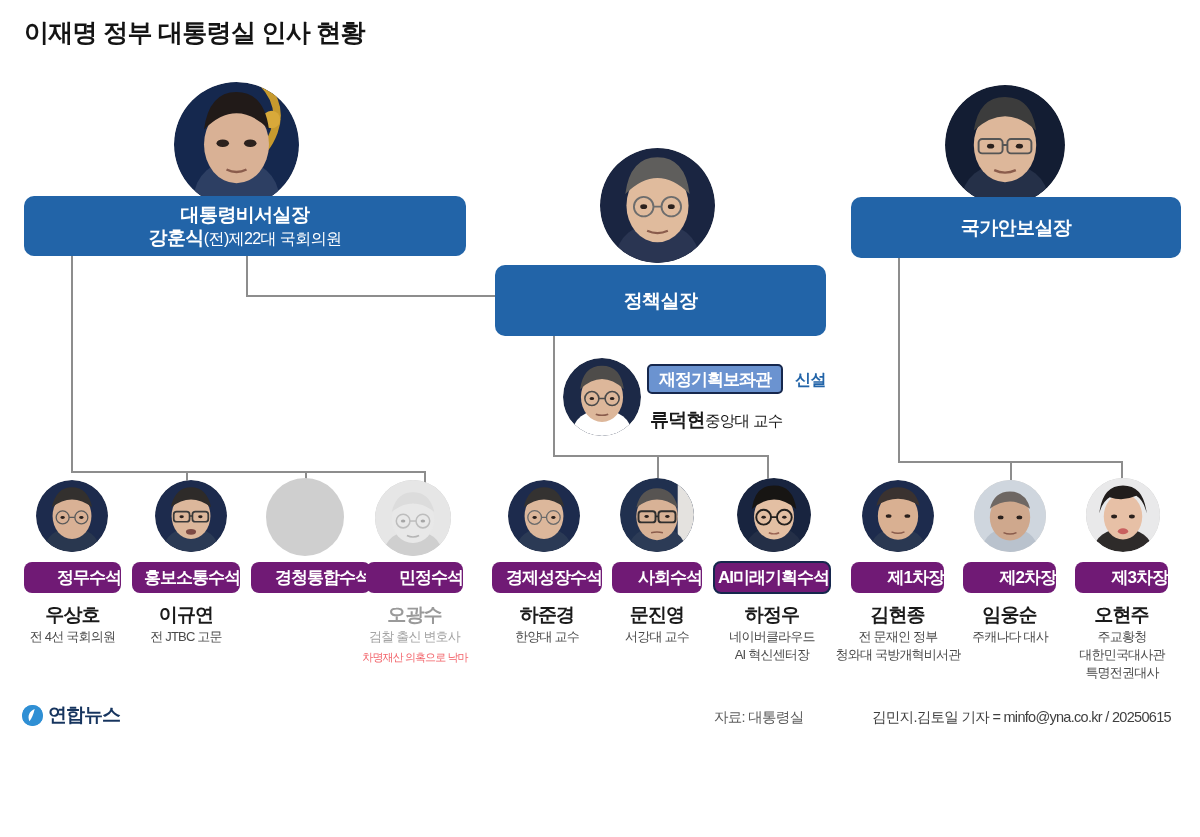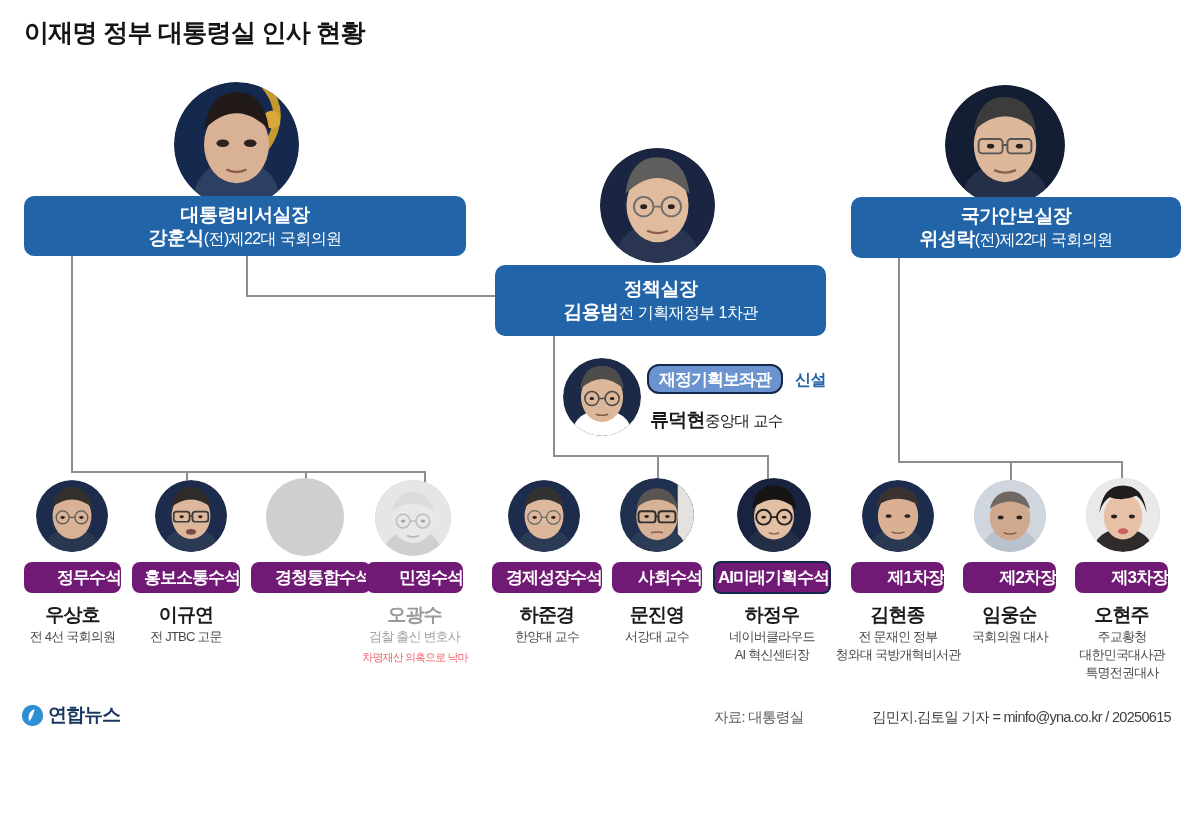--- a/index.html
+++ b/index.html
@@ -133,21 +133,21 @@
     color: #f2636a;
     letter-spacing: -0.9px;
     white-space: nowrap;
   }
 
   
   .adviser-pill {
     position: absolute;
     background: #6b93d0;
     border: 2.5px solid #16274d;
-    border-radius: 12px;
+    border-radius: 5px;
     color: #ffffff;
     font-size: 17px;
     font-weight: bold;
     letter-spacing: -1px;
     display: flex;
     align-items: center;
     justify-content: center;
     box-sizing: border-box;
     white-space: nowrap;
   }
@@ -328,30 +328,24 @@
 
   <div class="bigbox" style="left:24px; top:196px; width:442px; height:60px;text-align:center;">
     <div class="role">대통령비서실장</div>
     <div class="who">
       <b>강훈식</b><span class="sub">(전)제22대 국회의원</span>
     </div>
   </div>
 
   <div class="bigbox" style="left:495px; top:265px; width:331px; height:71px;">
     <div class="role">정책실장</div>
-    <div class="who">
-      <b>김용범</b><span class="sub">전 기획재정부 1차관</span>
-    </div>
   </div>
 
   <div class="bigbox" style="left:851px; top:197px; width:330px; height:61px;">
     <div class="role">국가안보실장</div>
-    <div class="who">
-      <b>위성락</b><span class="sub">(전)제22대 국회의원</span>
-    </div>
   </div>
 
   <div class="adviser-pill" style="left:647px; top:364px; width:136px; height:30px;">
     <span>재정기획보좌관</span>
   </div>
   <div class="tag-new" style="left:795px; top:370px;font-family:Liberation Serif, serif;">신설</div>
   <div class="adviser-name" style="left:650px; top:407px;">
     <b>류덕현</b><span>중앙대 교수</span>
   </div>
 
@@ -609,21 +603,21 @@
   </div>
   <div class="person-desc" style="left:708px; top:628px; width:128px;">
     <div>네이버클라우드</div>
     <div>AI 혁신센터장</div>
   </div>
   <div class="person-desc" style="left:832px; top:628px; width:132px;">
     <div>전 문재인 정부</div>
     <div>청와대 국방개혁비서관</div>
   </div>
   <div class="person-desc" style="left:952px; top:628px; width:116px;">
-    <div>국회의원 대사</div>
+    <div>주캐나다 대사</div>
   </div>
   <div class="person-desc" style="left:1062px; top:628px; width:120px;">
     <div>주교황청</div>
     <div>대한민국대사관</div>
     <div>특명전권대사</div>
   </div>
 
   <div class="logo-wrap">
     <span class="logo-mark">
       <svg width="21" height="21" viewBox="0 0 24 24" aria-hidden="true">

